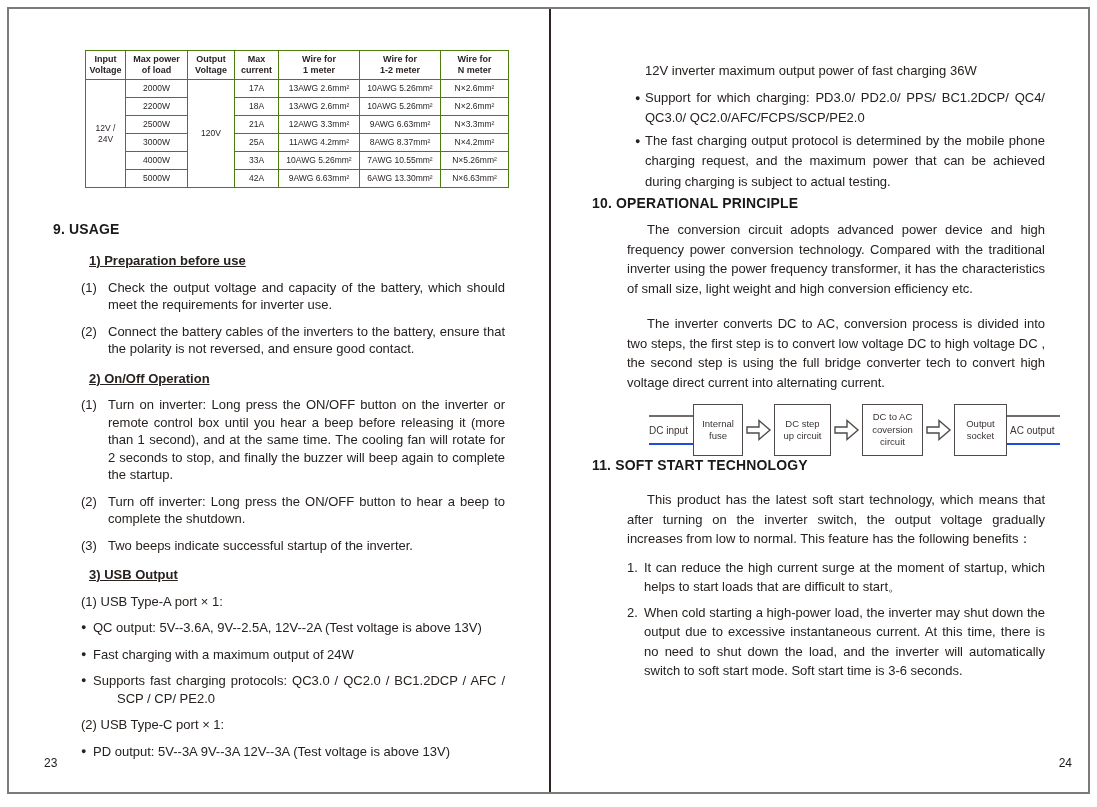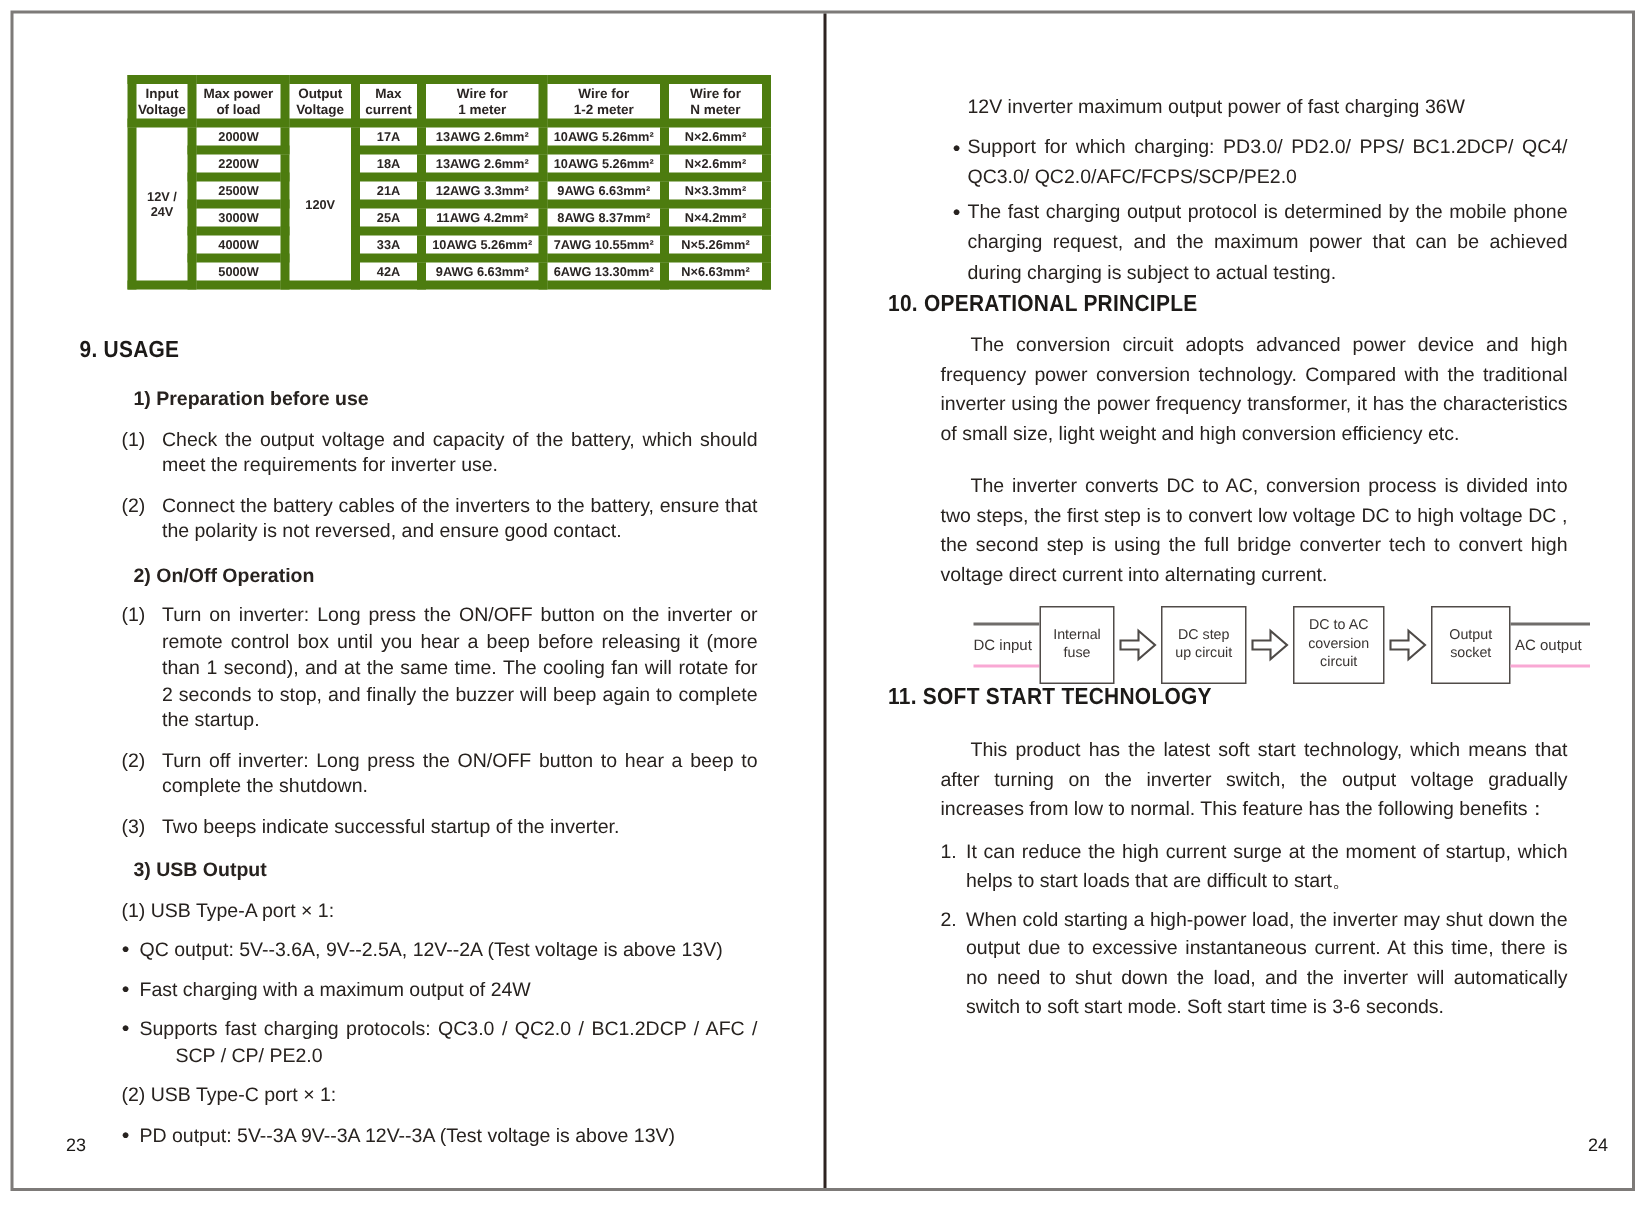--- a/index.html
+++ b/index.html
@@ -20,37 +20,37 @@
   }
 
   
   .leftflow { position:absolute; left:44px; top:41px; width:474px; }
 
   table.spec {
     border-collapse:collapse; margin-left:32px;
     font-size:8.5px; color:#2a2523; table-layout:fixed;
   }
   table.spec th, table.spec td {
-    border:6px solid #4d7c0f; text-align:center; vertical-align:middle;
+    border:1px solid #4d7c0f; text-align:center; vertical-align:middle;
     padding:0 1px; white-space:pre-line; line-height:1.2;
   }
   table.spec th { height:29px; font-size:9px; font-weight:bold; }
-  table.spec td { height:18px; font-weight:bold; }
+  table.spec td { height:18px; font-weight:normal; }
   .cw1{width:40px}.cw2{width:62px}.cw3{width:47px}.cw4{width:44px}
   .cw5{width:81px}.cw6{width:81px}.cw7{width:68px}
 
   h2.sec {
     font-size:15.5px; font-weight:bold; color:#1c1a18;
     margin:0; transform:scaleX(0.9); transform-origin:left center;
     white-space:nowrap; letter-spacing:0.2px;
   }
   .leftflow h2.sec { margin-top:32px; }
 
   .uflow { margin-left:28px; width:424px; font-size:13px; line-height:17.5px; margin-top:14px; }
-  .subhead { font-weight:bold; margin:12px 0 9px 8px; }
+  .subhead { font-weight:bold; margin:12px 0 9px 8px;text-decoration:underline; }
   .uflow .subhead:first-child { margin-top:0; }
   .item { display:flex; margin-bottom:9px; }
   .item .mk { flex:none; }
   .item.num .mk { width:27px; }
   .item.bullet .mk { width:12px; font-size:9px; }
   .item .tx { flex:1; text-align:justify; }
   .item.wrapind .tx { padding-left:24px; text-indent:-24px; }
   .plainline { margin-bottom:9px; }
   .contline { margin-left:2px; margin-bottom:9px; text-align:justify; }
 
@@ -65,21 +65,21 @@
   .h10 { margin-top:41px; }
   .para {
     margin:16px 0 0 35px; width:418px; text-align:justify;
     text-indent:20px; font-size:13px; line-height:19.5px;
   }
   .para.second { margin-top:8px; }
 
   .diagram { display:flex; align-items:center; margin:12px 0 0 57px; width:400px; }
   .rail {
     flex:none; height:30px; display:flex; align-items:center;
-    border-top:2px solid #6f6c6a; border-bottom:2px solid #f9a8d4;
+    border-top:2px solid #6f6c6a; border-bottom:2px solid #1d4ed8;
     font-size:10px; color:#3a3533; white-space:nowrap;
   }
   .rail.in  { width:44px; }
   .rail.out { width:53px; padding-left:3px; }
   .dbox {
     flex:none; height:52px; border:1.4px solid #504b48;
     display:flex; align-items:center; justify-content:center;
     text-align:center; font-size:9.5px; line-height:1.3;
     white-space:pre-line; color:#3a3533; background:#fff;
   }

